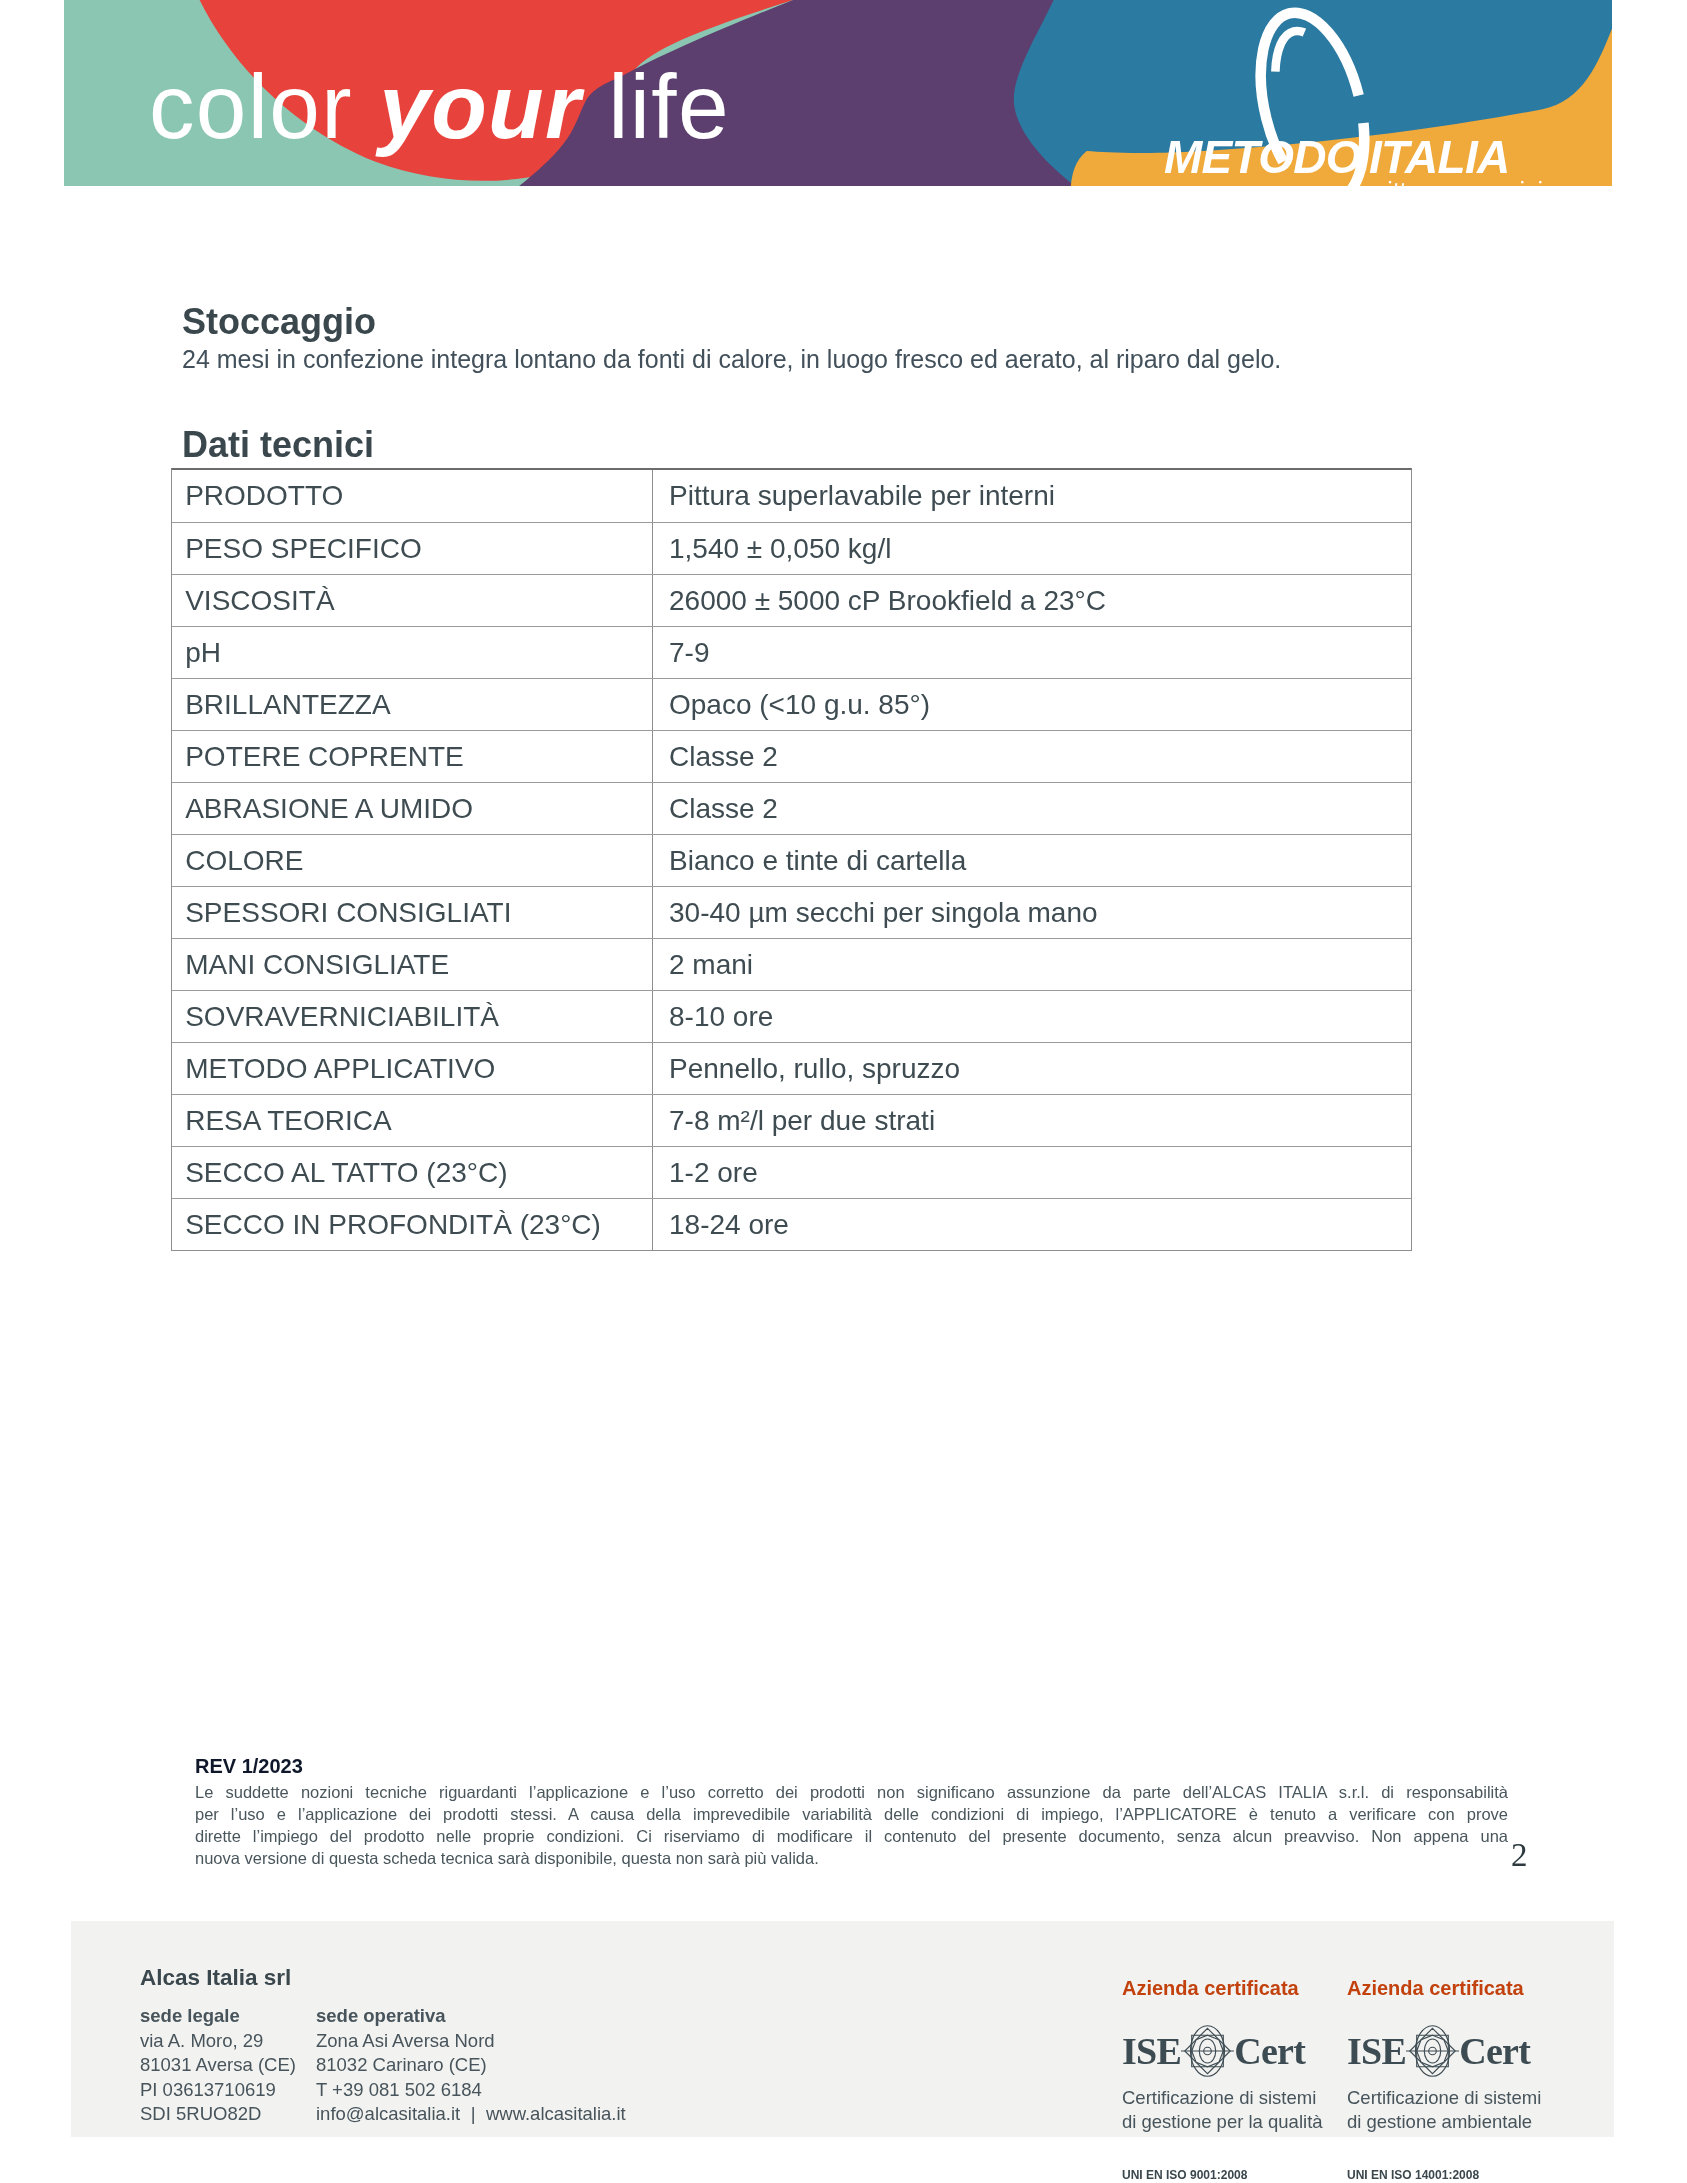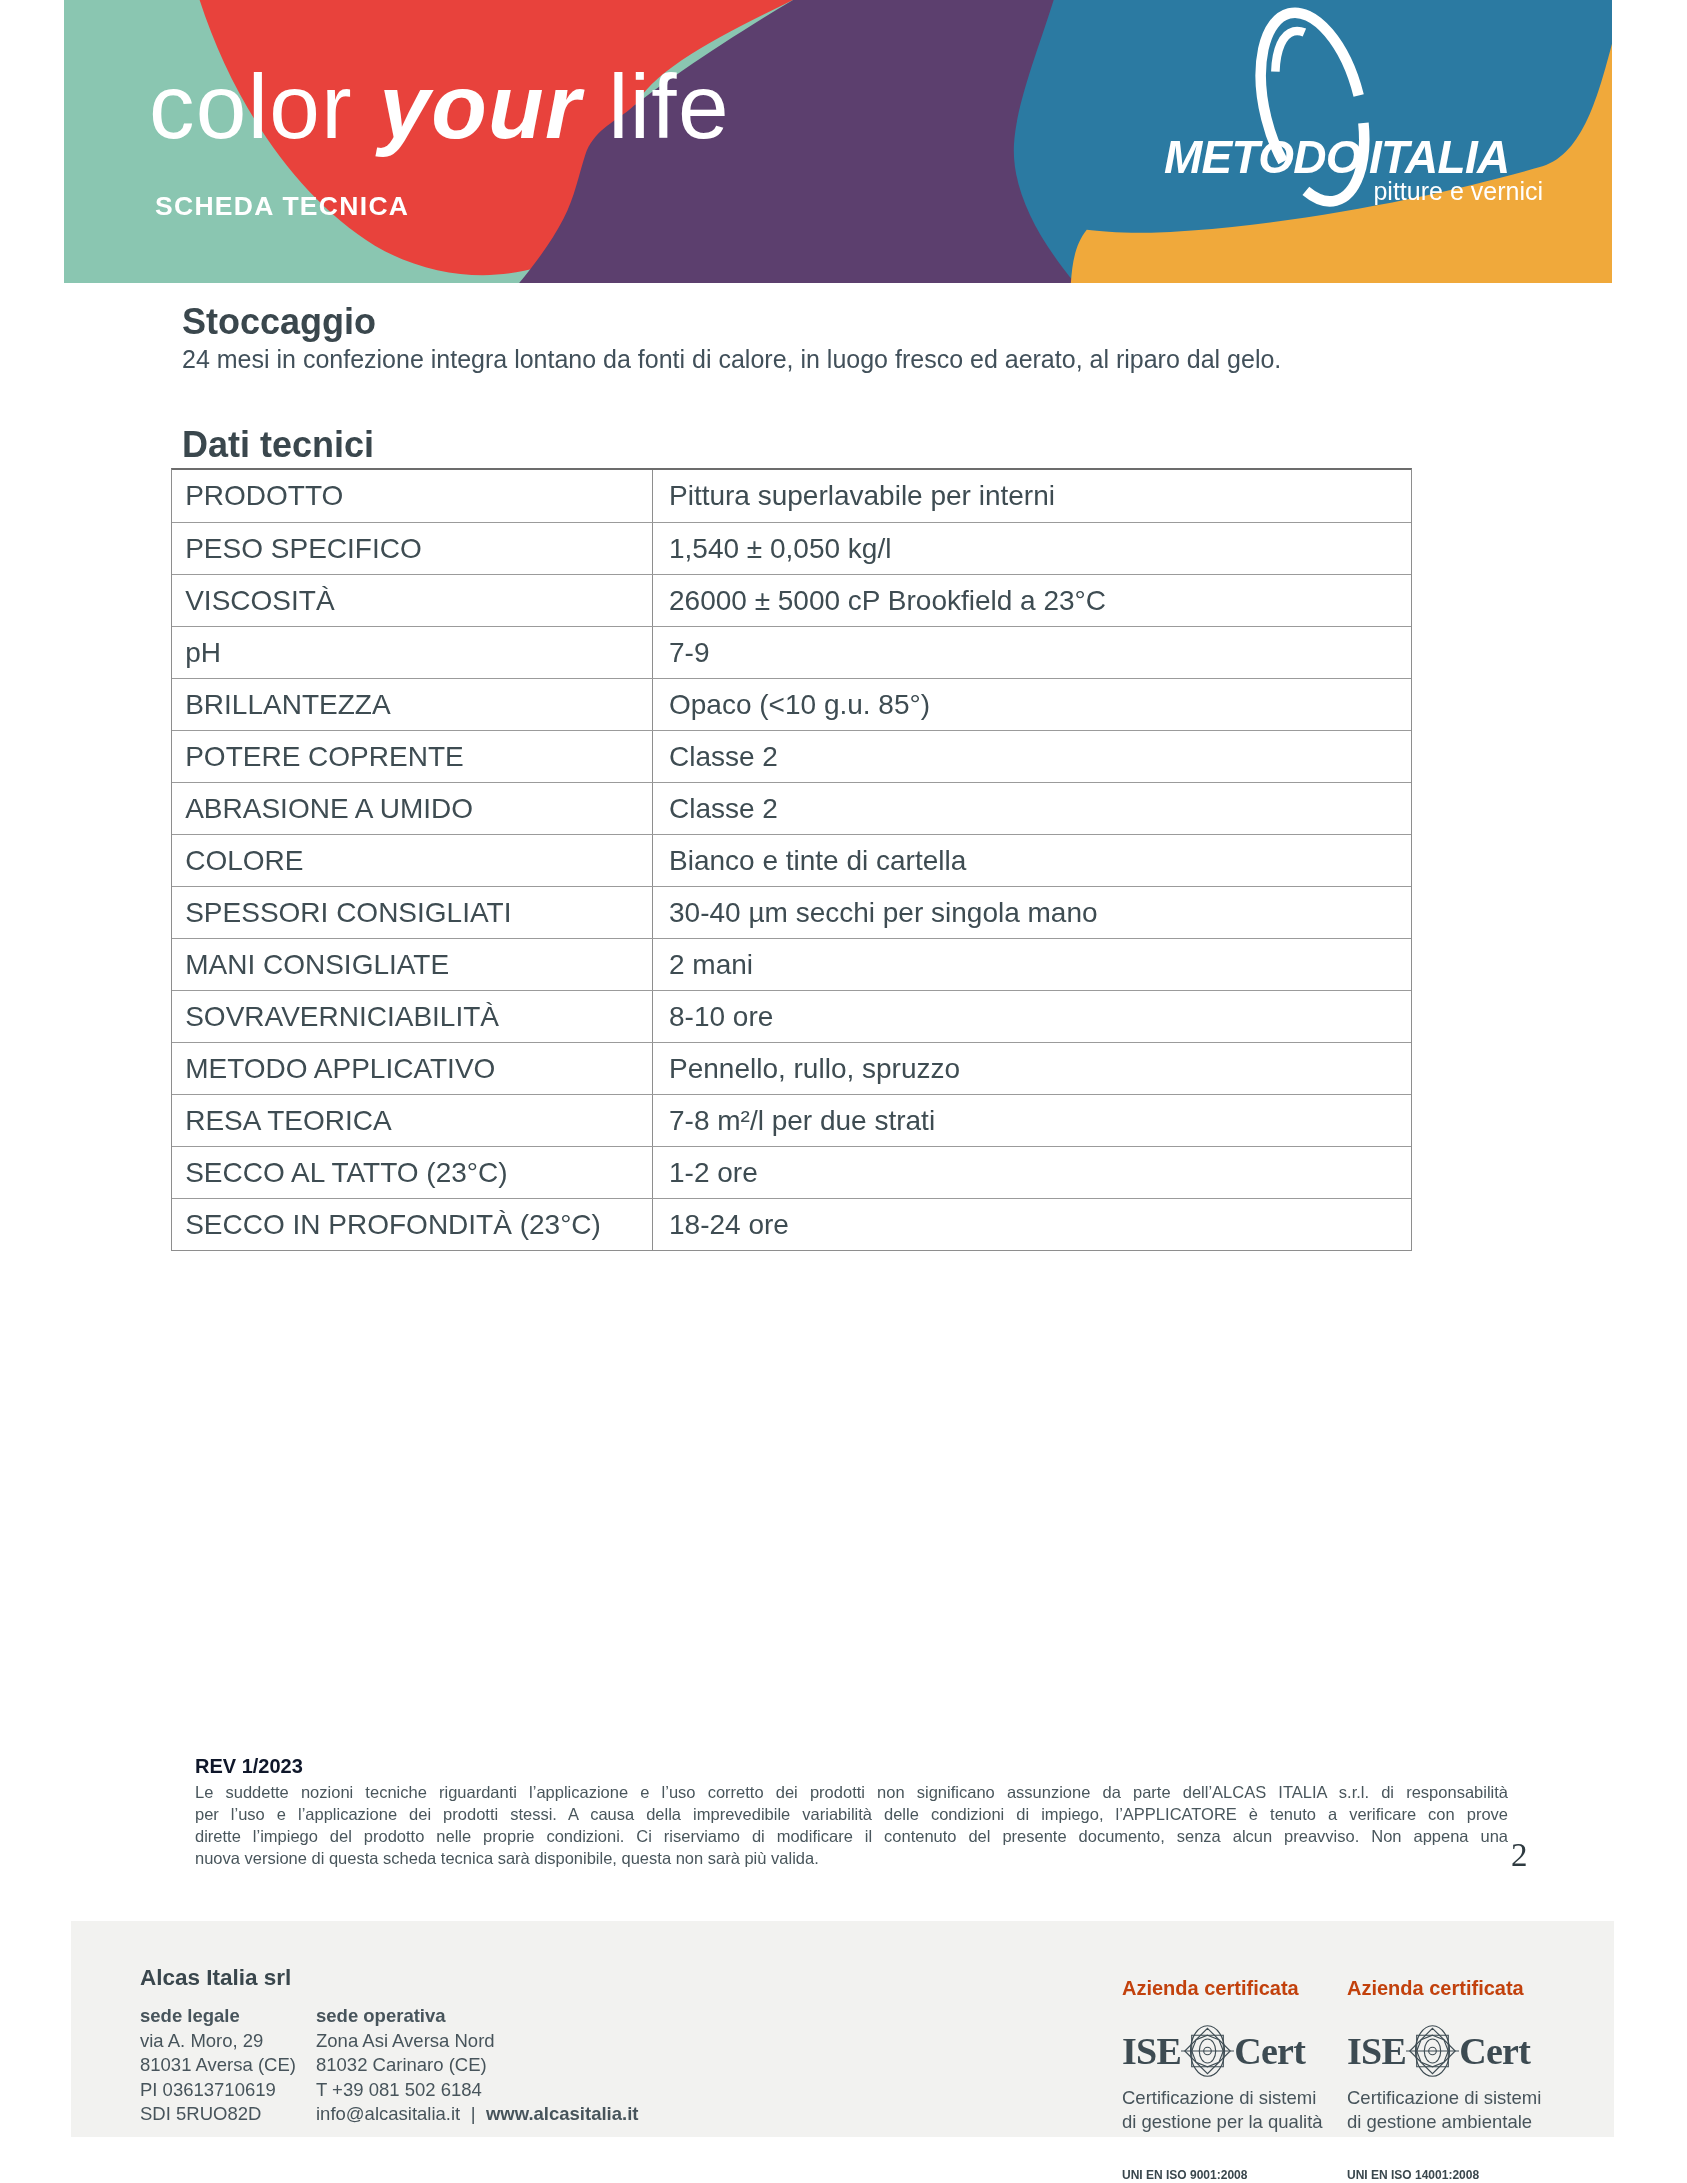--- a/index.html
+++ b/index.html
@@ -1,21 +1,21 @@
 <!DOCTYPE html>
 <html style="font-size:10.6px"><head>
 <meta charset="utf-8">
 <style>
   html,body{margin:0;padding:0;background:#e9e9e9;}
   #page{
     position:relative; width:1687px; height:2183px; background:#ffffff;
     font-family:"Liberation Sans", sans-serif; color:#3E4C52; overflow:hidden;
   }
   
-  .header{position:absolute; left:64px; top:0; width:1548px; height:283px;}
+  .header{position:absolute; left:64px; top:0; width:1548px; height:186px;}
   .header svg.banner{position:absolute; left:0; top:0; width:100%; height:100%;}
   .tagline{
     position:absolute; left:85px; top:61px; font-size:91px; line-height:1;
     color:#ffffff; white-space:nowrap; letter-spacing:1.3px;
   }
   .tagline .t-bold{font-weight:bold; font-style:italic;}
   .scheda{
     position:absolute; left:91px; top:191px; font-size:26.5px; font-weight:bold;
     color:#ffffff; letter-spacing:1.3px;
   }
@@ -64,21 +64,21 @@
   
   .footer{
     position:absolute; left:71px; top:1921px; width:1543px; height:216px;
     background:#F2F2F0; color:#47545B;
   }
   .f-company{position:absolute; left:69px; top:44px; font-size:22.5px; font-weight:bold; color:#3A474D;}
   .f-col{position:absolute; top:83px; font-size:18.5px; line-height:24.5px;}
   .f-col .f-head{font-weight:bold;}
   #f-legal{left:69px;}
   #f-operative{left:245px;}
-  .f-web{font-weight:bold;margin-top:28px;}
+  .f-web{font-weight:normal;margin-top:28px;}
   .f-sep{padding:0 5.3px; color:#6b7ا78;}
   .cert{position:absolute; top:56px; width:218px;}
   #cert-0{left:1051px;}
   #cert-1{left:1276px;}
   .cert .c-label{font-size:20px; font-weight:bold; color:#c2410c; margin-bottom:22px;}
   .cert .c-logo{display:flex; align-items:center; height:57px;}
   .cert .c-logo .c-word{
     font-family:"Liberation Serif", serif; font-weight:bold; font-size:38px; color:#3D4B52;
     letter-spacing:-0.7px;
   }

